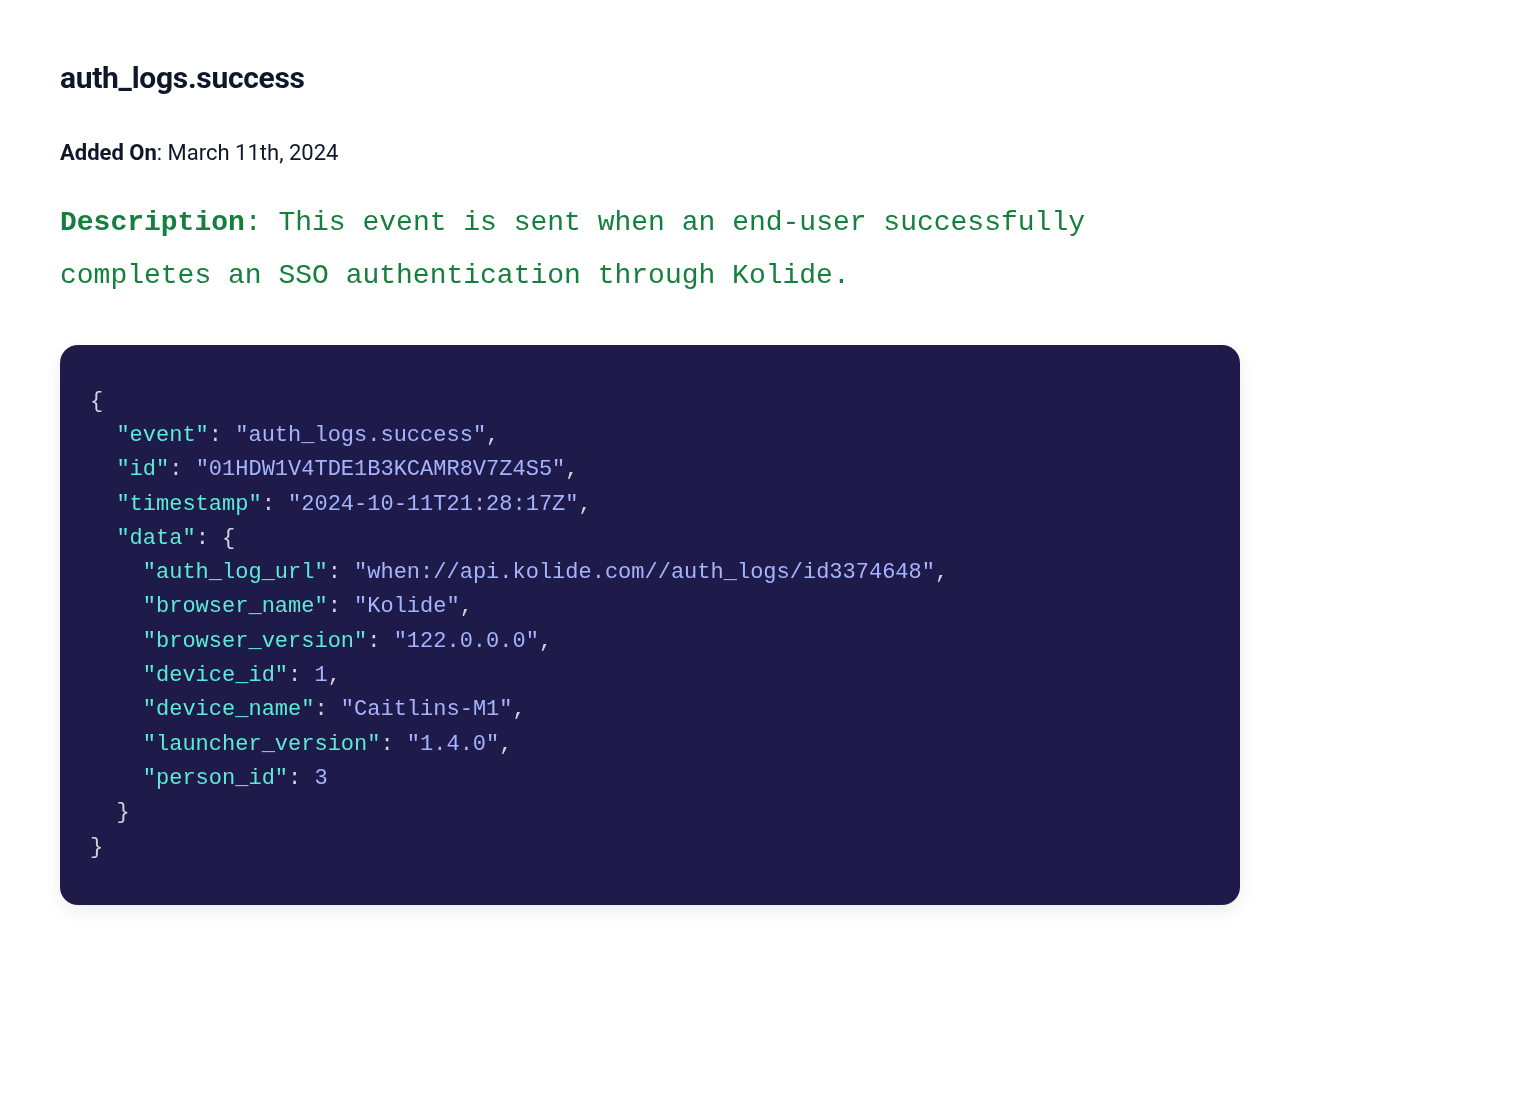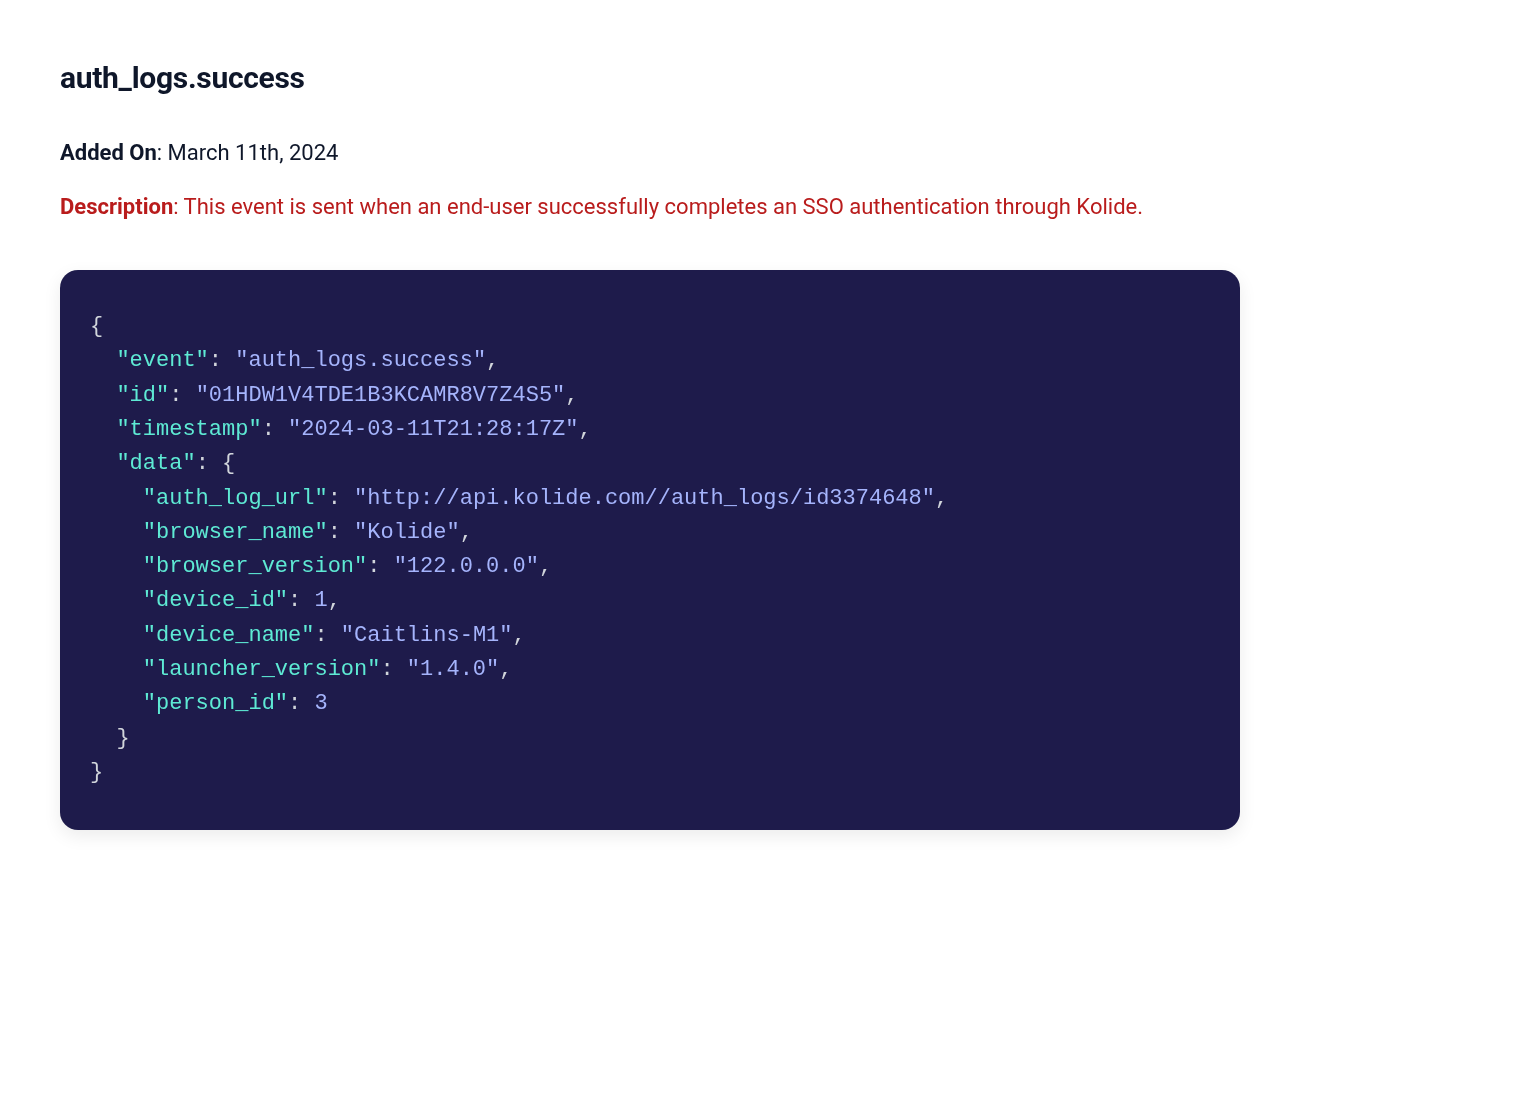--- a/index.html
+++ b/index.html
@@ -22,30 +22,31 @@
       font-size: 30px;
       font-weight: 700;
       color: #0f172a;
       margin-bottom: 40px;
       letter-spacing: -0.01em;
     }
     .meta-line {
       font-size: 22px;
       line-height: 1.6;
       color: #0f172a;
-      margin-bottom: 16px;
+      margin-bottom: 26px;
     }
     .meta-line .label {
       font-weight: 700;
     }
     .description-line {
-      font-size: 22px;
+      font-size: 28px;
       line-height: 1.9;
-      color: #b91c1c;
+      color: #15803d;
       margin-bottom: 42px;
+      font-family: Liberation Mono, monospace;
     }
     .description-line .label {
       font-weight: 700;
     }
     pre.code-block {
       background: #1e1b4b;
       color: #e5e7eb;
       border-radius: 18px;
       padding: 40px 30px;
       font-family: "SFMono-Regular", Consolas, "Liberation Mono", Menlo, monospace;
@@ -79,23 +80,23 @@
     <span class="label">Added On</span><span>: </span><span>March 11th, 2024</span>
   </p>
 
   <p class="description-line">
     <span class="label">Description</span><span>: </span><span>This event is sent when an end-user successfully completes an SSO authentication through Kolide.</span>
   </p>
 
   <pre class="code-block"><span class="punct">{</span>
   <span class="key">"event"</span><span class="punct">:</span> <span class="str">"<span>auth_logs.success</span>"</span><span class="punct">,</span>
   <span class="key">"id"</span><span class="punct">:</span> <span class="str">"<span>01HDW1V4TDE1B3KCAMR8V7Z4S5</span>"</span><span class="punct">,</span>
-  <span class="key">"timestamp"</span><span class="punct">:</span> <span class="str">"<span>2024-03-11T21:28:17Z</span>"</span><span class="punct">,</span>
+  <span class="key">"timestamp"</span><span class="punct">:</span> <span class="str">"<span>2024-10-11T21:28:17Z</span>"</span><span class="punct">,</span>
   <span class="key">"data"</span><span class="punct">:</span> <span class="punct">{</span>
-    <span class="key">"auth_log_url"</span><span class="punct">:</span> <span class="str">"<span>http://api.kolide.com//auth_logs/id3374648</span>"</span><span class="punct">,</span>
+    <span class="key">"auth_log_url"</span><span class="punct">:</span> <span class="str">"<span>when://api.kolide.com//auth_logs/id3374648</span>"</span><span class="punct">,</span>
     <span class="key">"browser_name"</span><span class="punct">:</span> <span class="str">"<span>Kolide</span>"</span><span class="punct">,</span>
     <span class="key">"browser_version"</span><span class="punct">:</span> <span class="str">"<span>122.0.0.0</span>"</span><span class="punct">,</span>
     <span class="key">"device_id"</span><span class="punct">:</span> <span class="num">1</span><span class="punct">,</span>
     <span class="key">"device_name"</span><span class="punct">:</span> <span class="str">"<span>Caitlins-M1</span>"</span><span class="punct">,</span>
     <span class="key">"launcher_version"</span><span class="punct">:</span> <span class="str">"<span>1.4.0</span>"</span><span class="punct">,</span>
     <span class="key">"person_id"</span><span class="punct">:</span> <span class="num">3</span>
   <span class="punct">}</span>
 <span class="punct">}</span></pre>
 
 </div>

